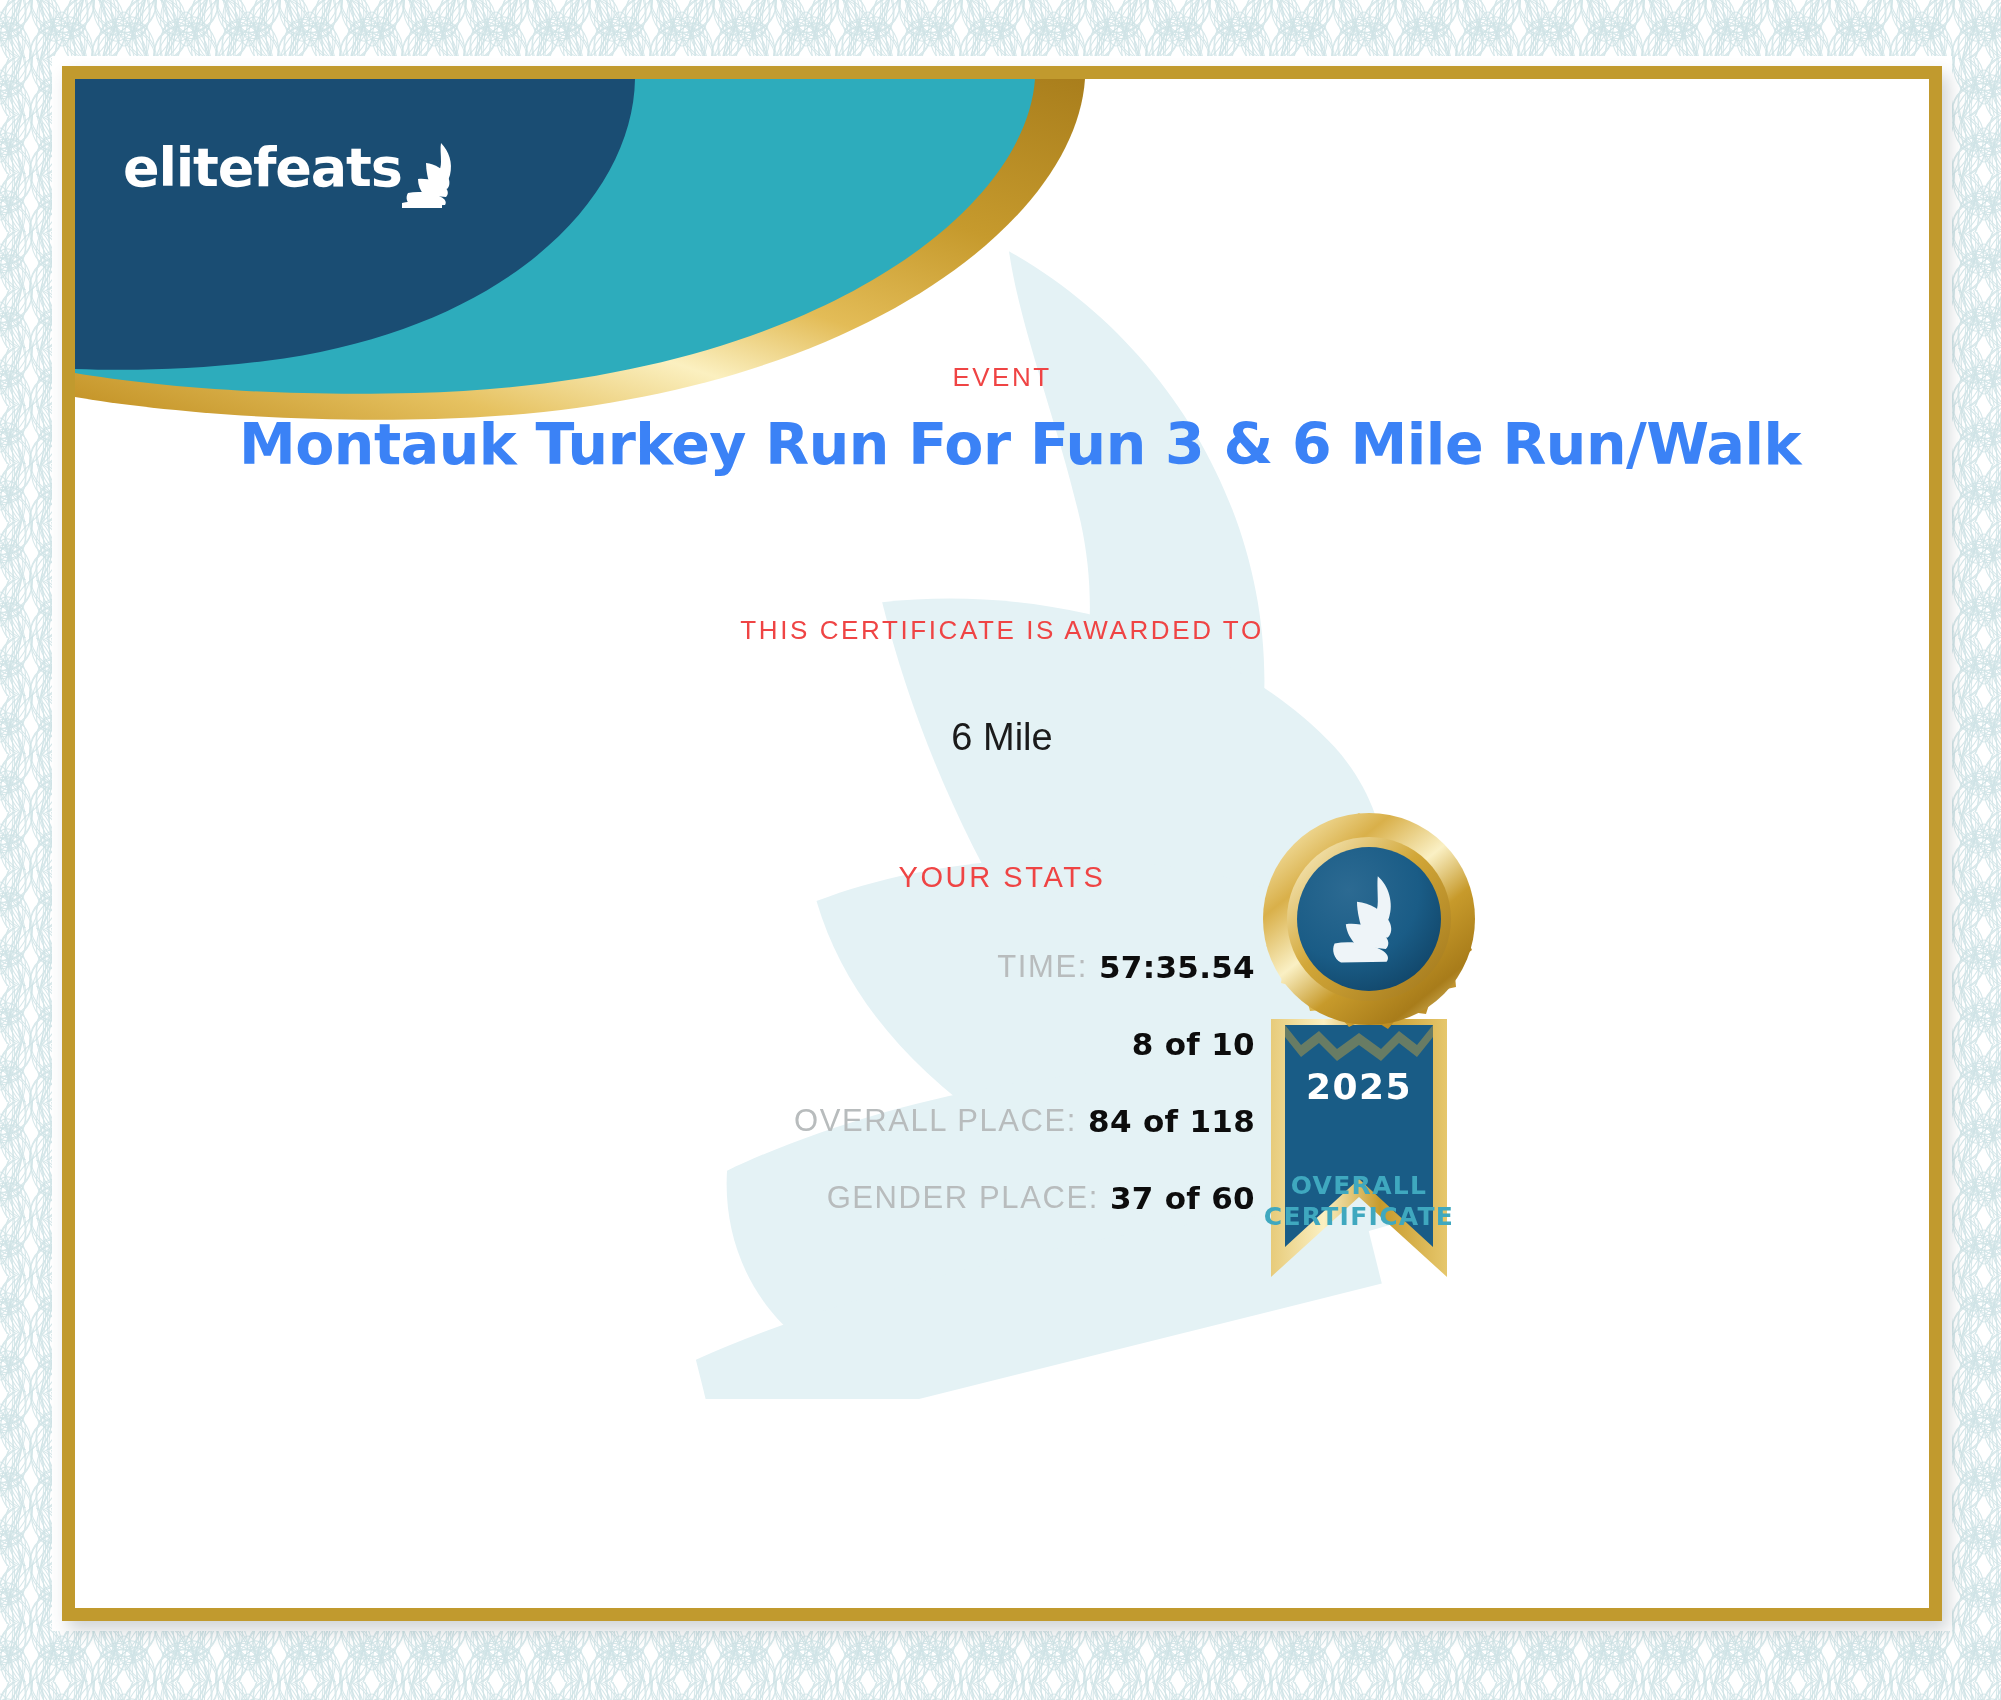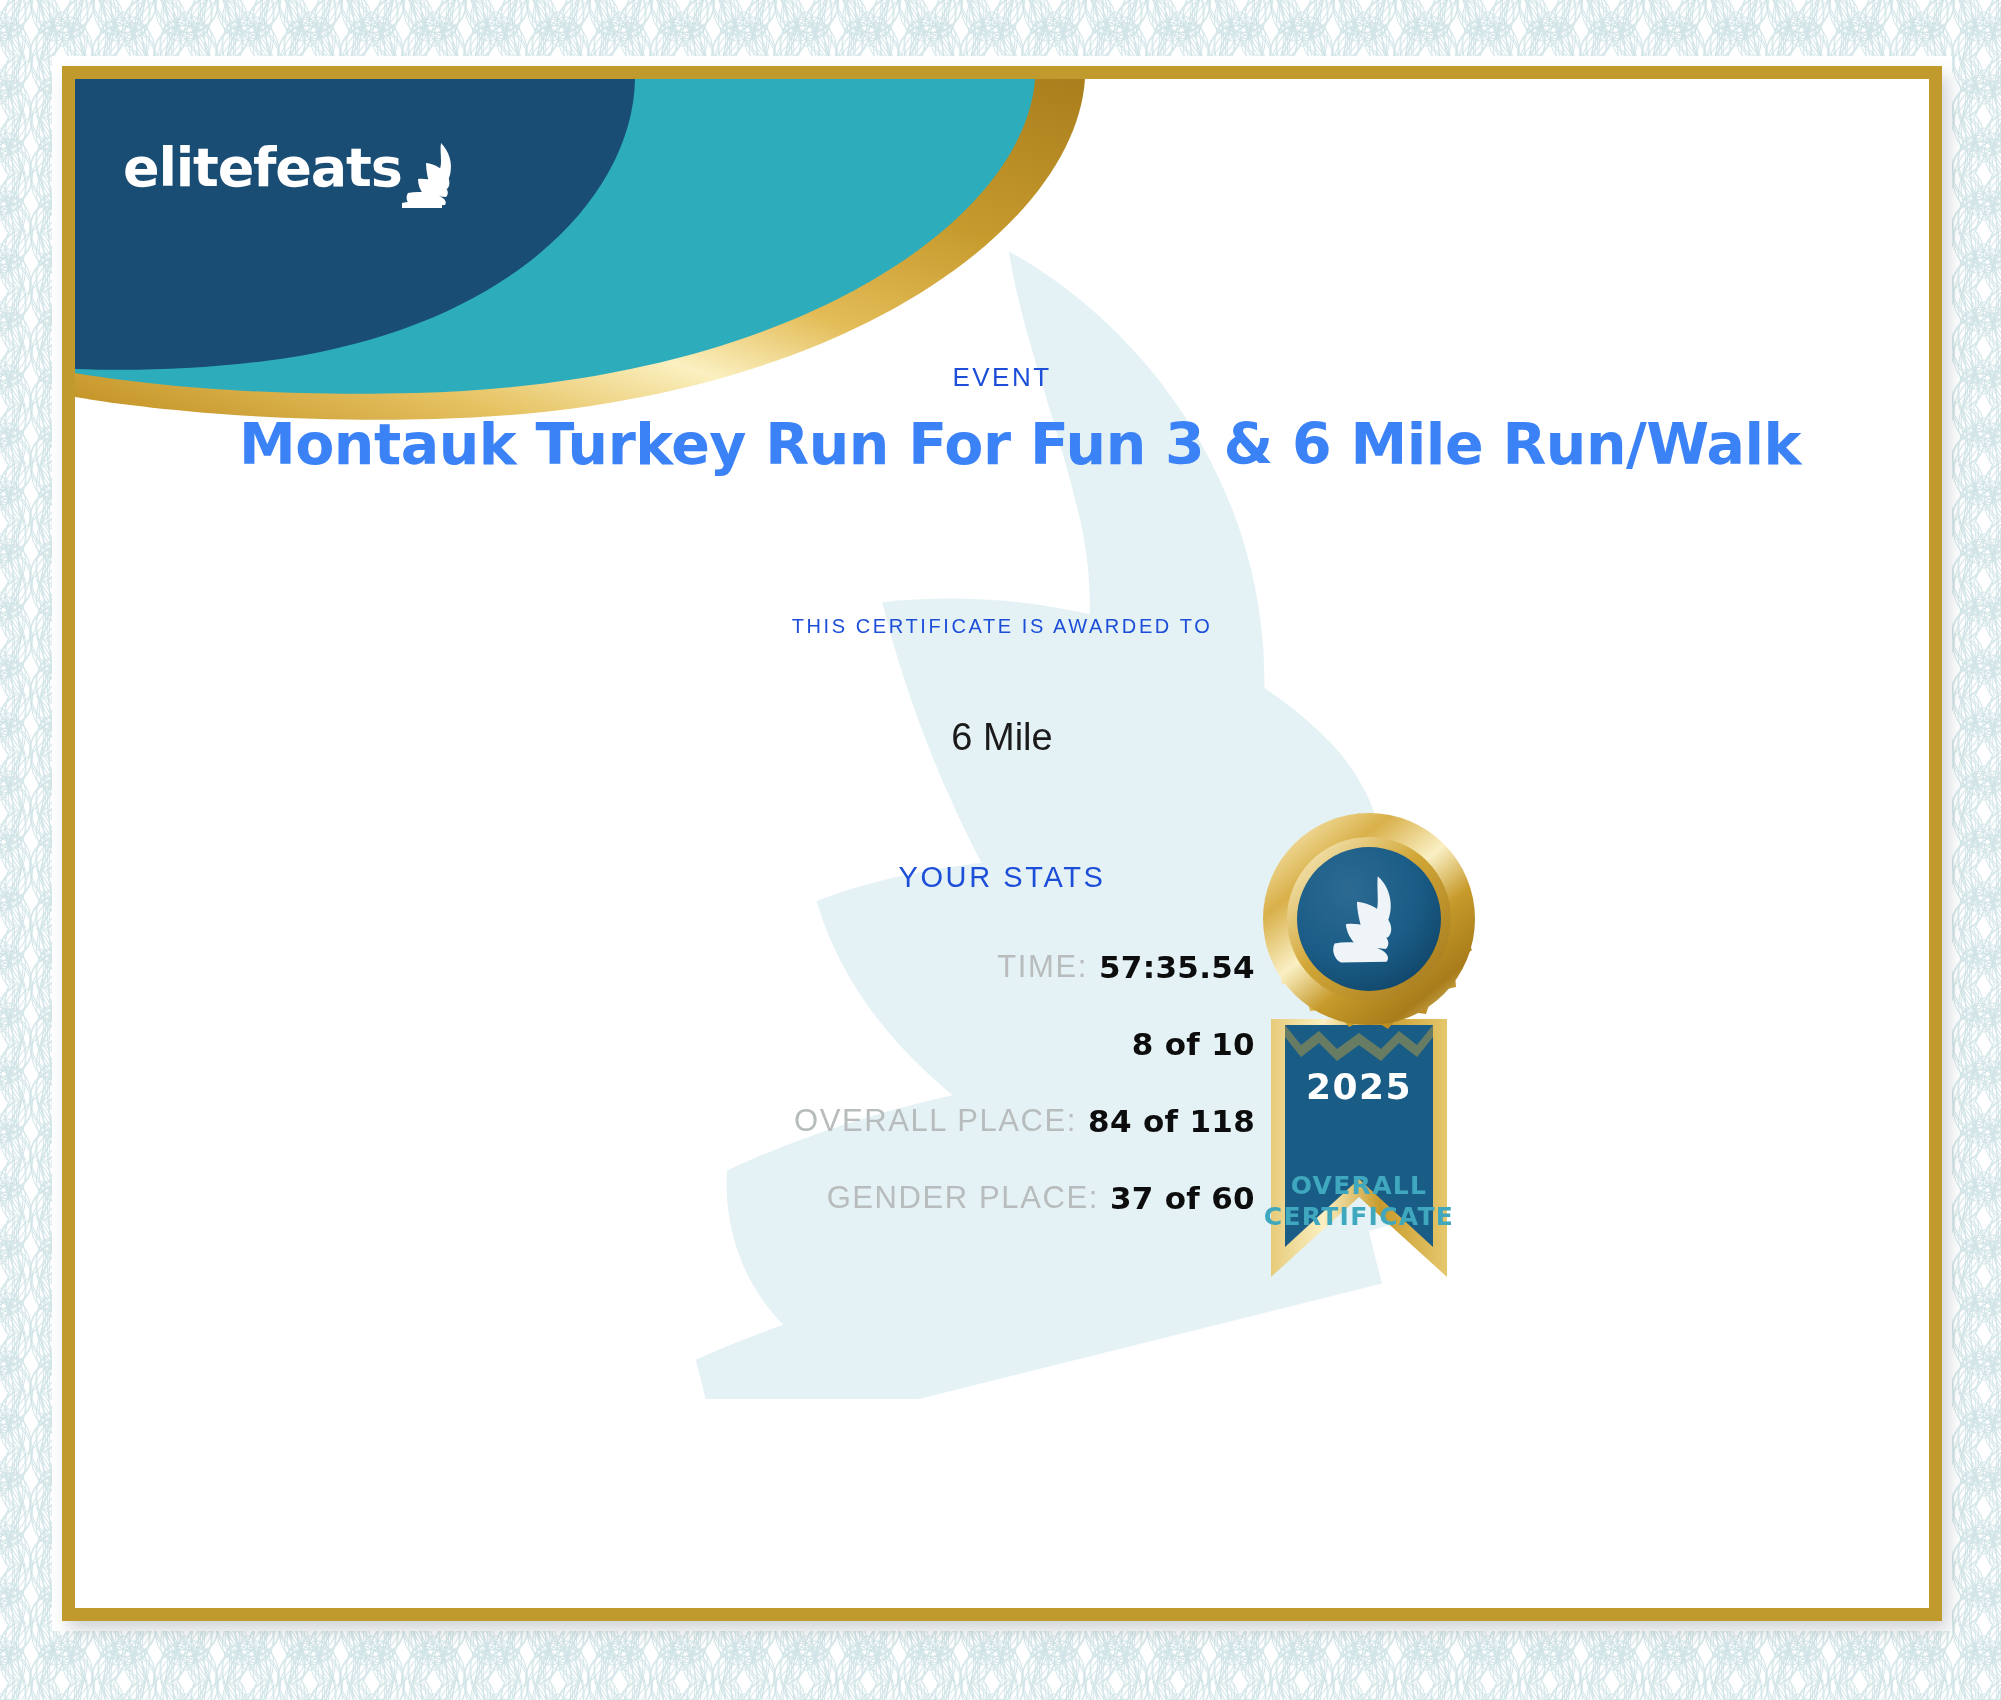--- a/index.html
+++ b/index.html
@@ -88,21 +88,21 @@
 
   
   .content {
     position: relative;
     z-index: 5;
     width: 100%;
     height: 100%;
   }
 
   .label-soft {
-    color: #1d4ed8;
+    color: #ef4444;
     font-weight: 400;
     letter-spacing: 2.5px;
     text-transform: uppercase;
     font-family: "Liberation Sans", sans-serif;
   }
 
   .event-label {
     position: absolute;
     left: 0; right: 0;
     top: 283px;
@@ -121,21 +121,21 @@
     letter-spacing: -0.5px;
     color: #3b82f6;
     margin-left: 36px;
   }
 
   .awarded-label {
     position: absolute;
     left: 0; right: 0;
     top: 536px;
     text-align: center;
-    font-size: 20px;
+    font-size: 26px;
     letter-spacing: 2.6px;
   }
 
   .recipient-name {
     position: absolute;
     left: 0; right: 0;
     top: 595px;
     text-align: center;
     font-family: "DejaVu Sans", sans-serif;
     font-size: 55px;

